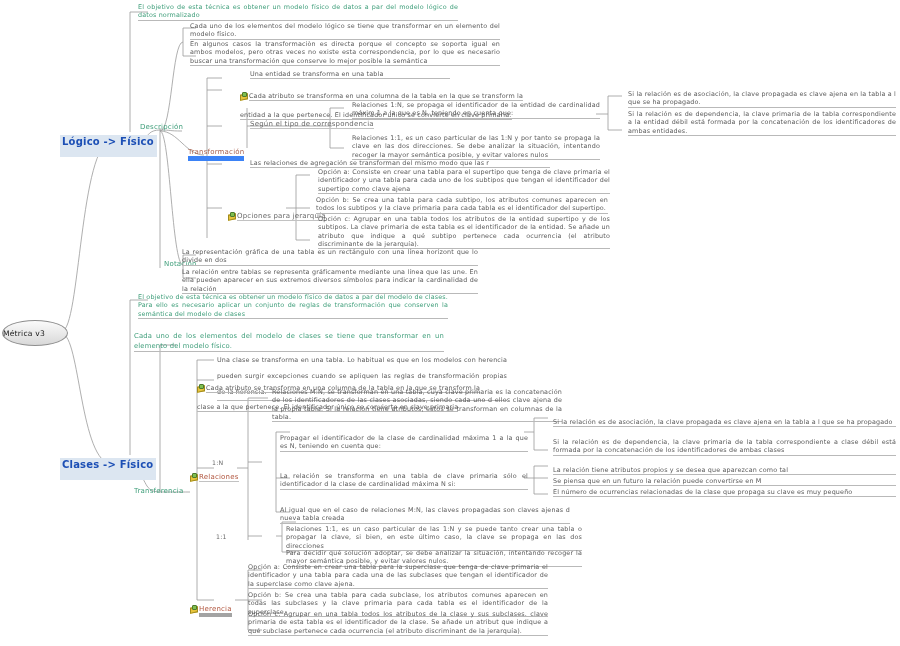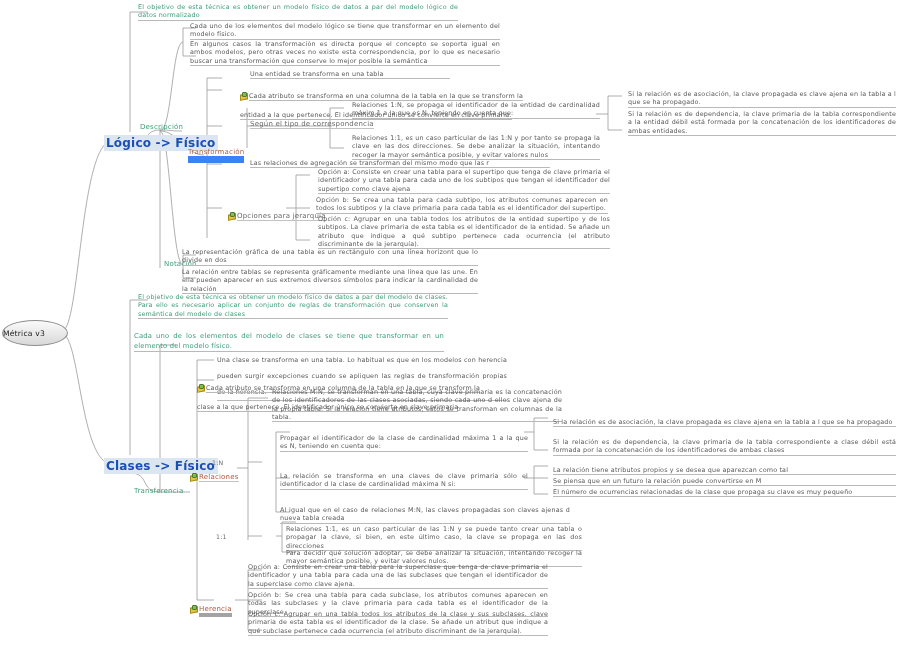--- a/index.html
+++ b/index.html
@@ -31,28 +31,28 @@
     position:absolute;
     width:64px;height:24px;border-radius:50%;
     background:linear-gradient(#fbfbfb,#d8d8d8);
     border:1px solid #8e8e8e;
     display:flex;align-items:center;justify-content:flex-start;
     font-size:7.6px;color:#1a1a1a;letter-spacing:.2px;
   }
   
   .mainlbl{
     position:absolute;background:#dce6f1;
-    font-size:12px;font-weight:bold;color:#1c4fb5;
-    padding:1px 3px 1px 2px;letter-spacing:.2px;white-space:nowrap;margin-left:44px;
+    font-size:10px;font-weight:bold;color:#1c4fb5;
+    padding:1px 3px 10px 2px;letter-spacing:.2px;white-space:nowrap;
   }
   .sublbl{
     position:absolute;font-size:7px;white-space:nowrap;letter-spacing:.2px;
   }
   .sublbl.green{color:#3f9e7a;}
-  .sublbl.brown{color:#a9624e;border-bottom:7px solid #3b82f6;}
+  .sublbl.brown{color:#a9624e;border-bottom:5px solid #3b82f6;}
   .tinylbl{position:absolute;font-size:6.2px;color:#6a6a6a;letter-spacing:.3px;}
 
   .icon-note{
     display:inline-block;width:8px;height:7px;position:relative;
     vertical-align:-1px;margin-right:1px;
   }
   .icon-note .b1{position:absolute;left:0;top:2px;width:6px;height:4px;
     background:#e8c53c;border:1px solid #a08a1e;transform:skewY(-12deg);}
   .icon-note .b2{position:absolute;left:2px;top:0px;width:3px;height:3px;
     background:#7fbf4f;border:1px solid #4d7a2e;border-radius:1px;}
@@ -237,21 +237,21 @@
   <div class="node" style="left:190px;top:464px;">
     <span class="icon-note"><span class="b1"></span><span class="b2"></span></span><span class="sublbl red" style="position:static;border-bottom:1px solid #c2c2c2;">Relaciones</span>
   </div>
 
   <div class="node txt u" style="left:272px;top:388px;width:290px;">Relaciones M:N, se transforman en una tabla, cuya clave primaria es la concatenación de los identificadores de las clases asociadas, siendo cada uno d ellos clave ajena de la propia tabla. Si la relación tiene atributos, éstos se transforman en columnas de la tabla.</div>
 
   <div class="tinylbl" style="left:212px;top:459px;">1:N</div>
   <div class="tinylbl" style="left:216px;top:533px;">1:1</div>
 
   <div class="node txt u" style="left:280px;top:434px;width:248px;">Propagar el identificador de la clase de cardinalidad máxima 1 a la que es N, teniendo en cuenta que:</div>
-  <div class="node txt u" style="left:280px;top:472px;width:248px;">La relación se transforma en una claves de clave primaria sólo el identificador d la clase de cardinalidad máxima N si:</div>
+  <div class="node txt u" style="left:280px;top:472px;width:248px;">La relación se transforma en una tabla de clave primaria sólo el identificador d la clase de cardinalidad máxima N si:</div>
   <div class="node txt u" style="left:280px;top:506px;width:290px;">Al igual que en el caso de relaciones M:N, las claves propagadas son claves ajenas d nueva tabla creada</div>
 
   <div class="node txt u" style="left:553px;top:418px;width:343px;">Si la relación es de asociación, la clave propagada es clave ajena en la tabla a l que se ha propagado</div>
   <div class="node txt u" style="left:553px;top:438px;width:343px;">Si la relación es de dependencia, la clave primaria de la tabla correspondiente a clase débil está formada por la concatenación de los identificadores de ambas clases</div>
 
   <div class="node txt u" style="left:553px;top:466px;width:343px;">La relación tiene atributos propios y se desea que aparezcan como tal</div>
   <div class="node txt u" style="left:553px;top:477px;width:343px;">Se piensa que en un futuro la relación puede convertirse en M</div>
   <div class="node txt u" style="left:553px;top:488px;width:343px;">El número de ocurrencias relacionadas de la clase que propaga su clave es muy pequeño</div>
 
   <div class="node txt u" style="left:286px;top:525px;width:296px;">Relaciones 1:1, es un caso particular de las 1:N y se puede tanto crear una tabla o propagar la clave, si bien, en este último caso, la clave se propaga en las dos direcciones</div>

